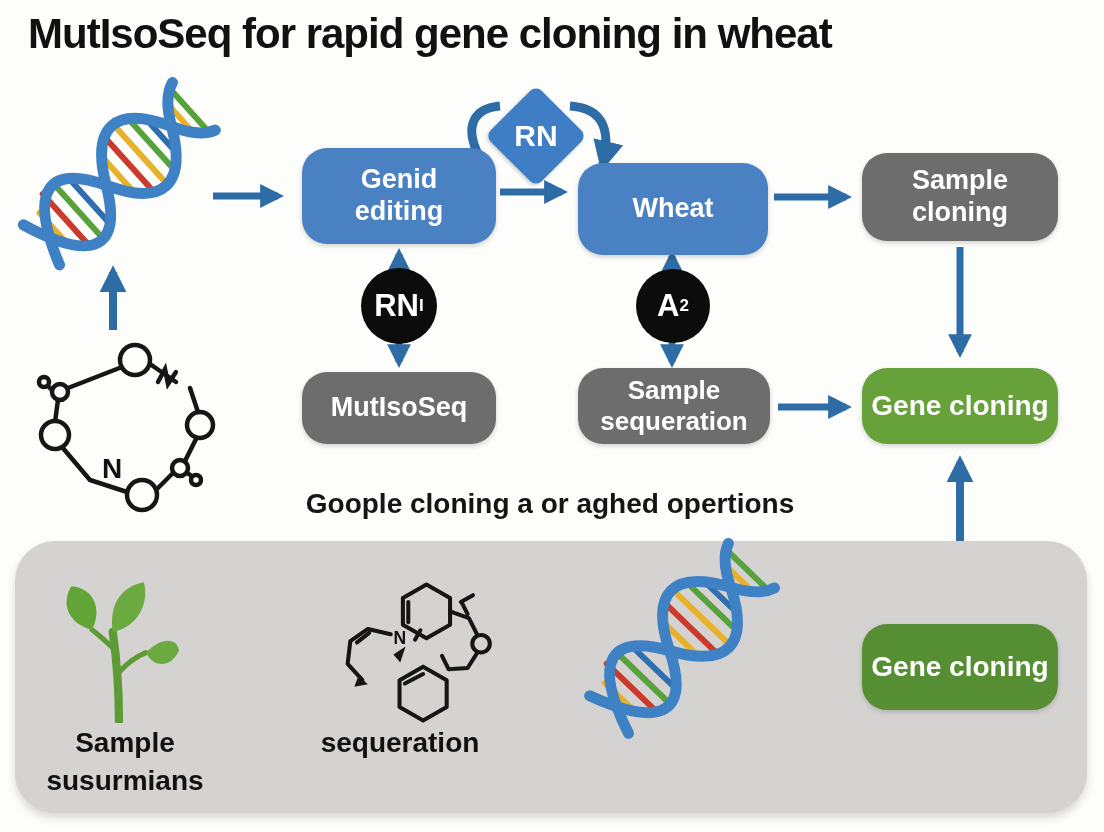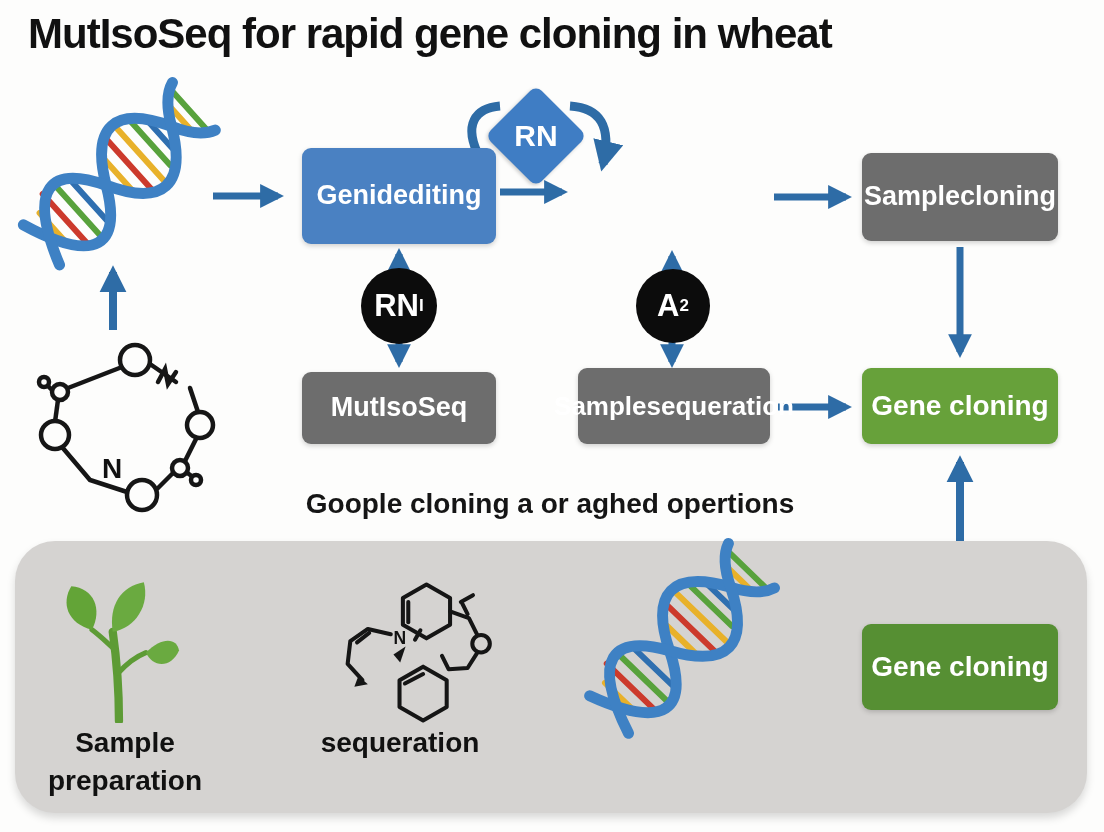--- a/index.html
+++ b/index.html
@@ -6,21 +6,21 @@
   #stage{
     position:relative;width:1104px;height:832px;background:#fdfdfc;overflow:hidden;
     font-family:"Liberation Sans", sans-serif;
   }
   .abs{position:absolute;}
   #title{
     left:28px;top:10px;width:1040px;
     font-size:42px;font-weight:bold;color:#111;letter-spacing:-1px;
   }
   .box{
-    position:absolute;border-radius:9px;display:flex;flex-direction:row;
+    position:absolute;border-radius:25px;display:flex;flex-direction:column;
     align-items:center;justify-content:center;color:#fff;font-weight:bold;
     text-align:center;font-size:27px;line-height:1.18;
     box-shadow:0 2px 5px rgba(0,0,0,0.18);
   }
   .box.blue{background:#4a81c2;}
   .box.gray{background:#6d6d6d;}
   .box.green{background:#67a13a;}
   .box.green2{background:#568f33;}
   #diamond-wrap{left:492px;top:92px;width:88px;height:88px;}
   #diamond{
@@ -133,20 +133,23 @@
   <div class="box blue" style="left:302px;top:148px;width:194px;height:96px;">
     <span>Genid</span>
     <span>editing</span>
   </div>
 
   <div id="diamond-wrap" class="abs">
     <div id="diamond"></div>
     <div id="diamond-label">RN</div>
   </div>
 
+  <div class="box blue" style="left:578px;top:163px;width:190px;height:92px;">
+    <span>Wheat</span>
+  </div>
 
   <div class="box gray" style="left:862px;top:153px;width:196px;height:88px;">
     <span>Sample</span>
     <span>cloning</span>
   </div>
 
   <div class="bcircle" style="left:361px;top:268px;width:76px;height:76px;">
     <span>RN</span>
       <sub>I</sub>
   </div>
@@ -204,19 +207,19 @@
   <svg class="abs" style="left:565px;top:580px;width:220px;height:124px;transform:rotate(-46deg);overflow:visible;">
     <use href="#dna-g"></use>
   </svg>
 
   <div class="box green2" style="left:862px;top:624px;width:196px;height:86px;font-size:28px;">
     <span>Gene cloning</span>
   </div>
 
   <div class="step-caption" style="left:5px;top:724px;width:240px;">
     <div>Sample</div>
-    <div>preparation</div>
+    <div>susurmians</div>
   </div>
   <div class="step-caption" style="left:250px;top:724px;width:300px;">
     <div>sequeration</div>
   </div>
 
 </div>
 
 </body></html>

